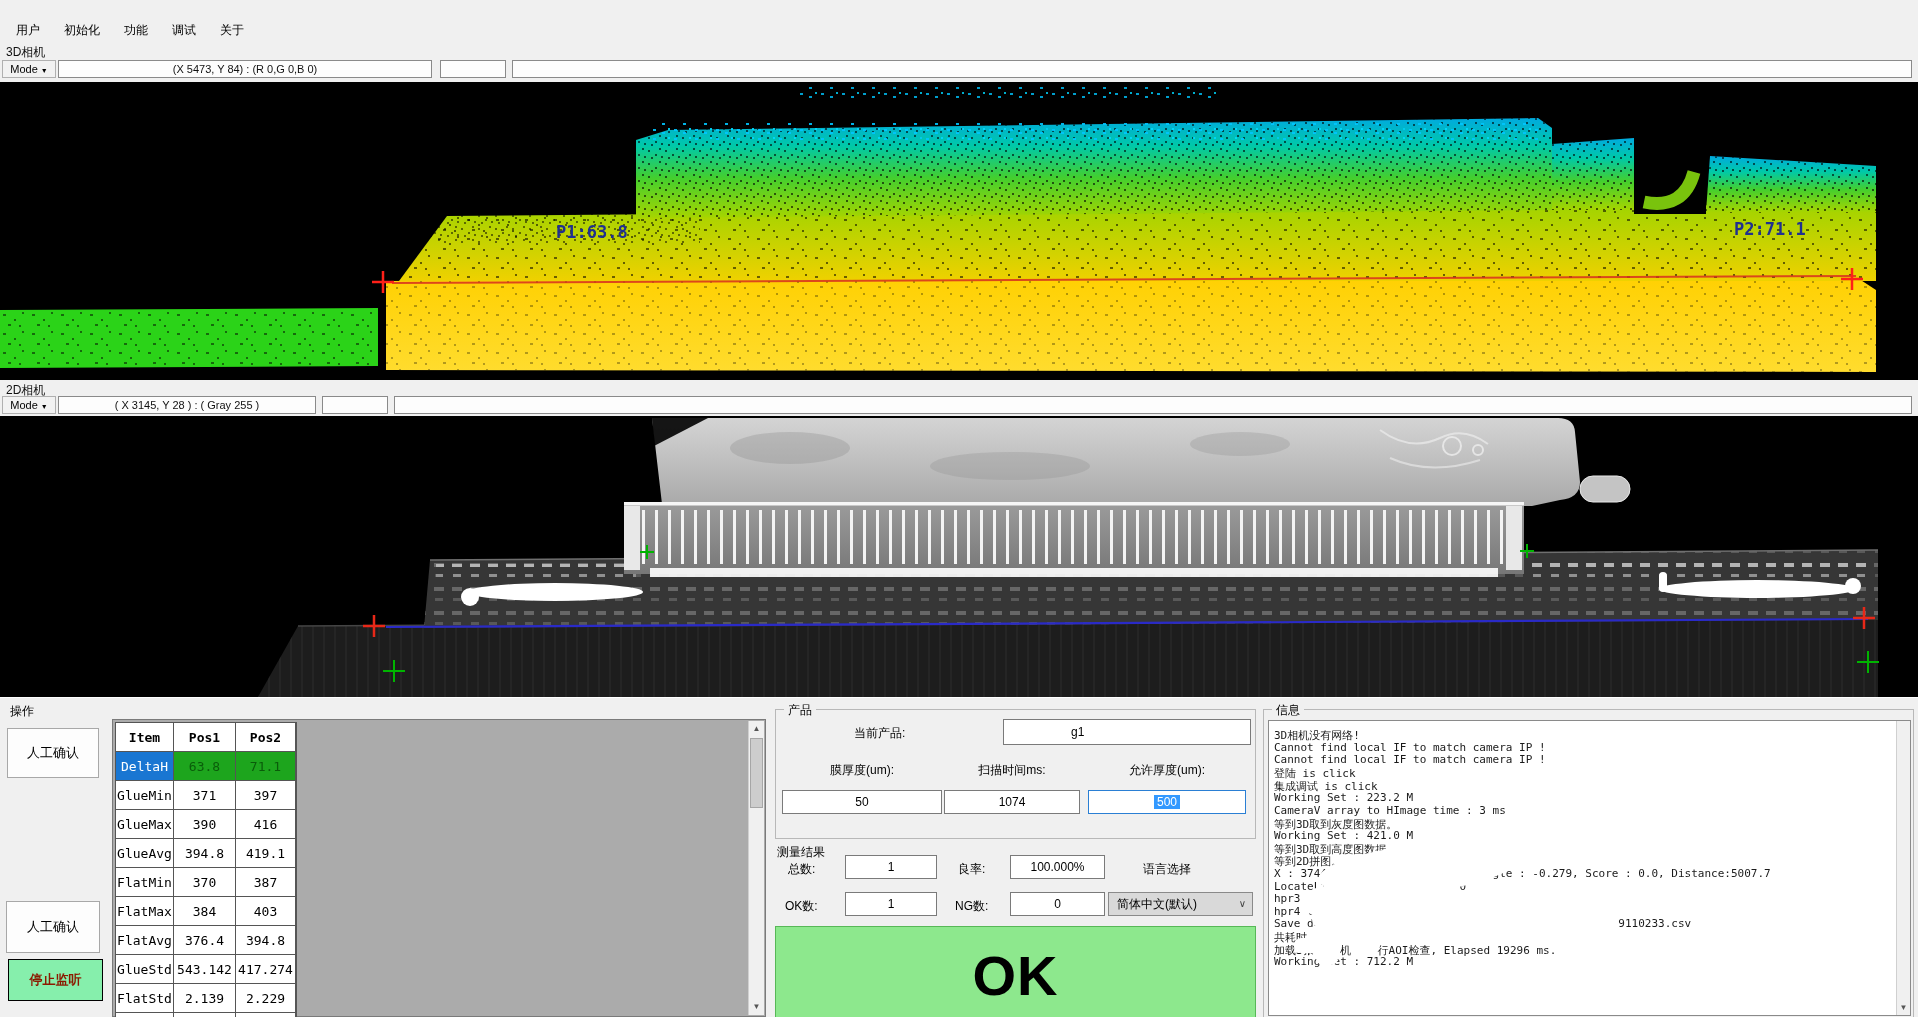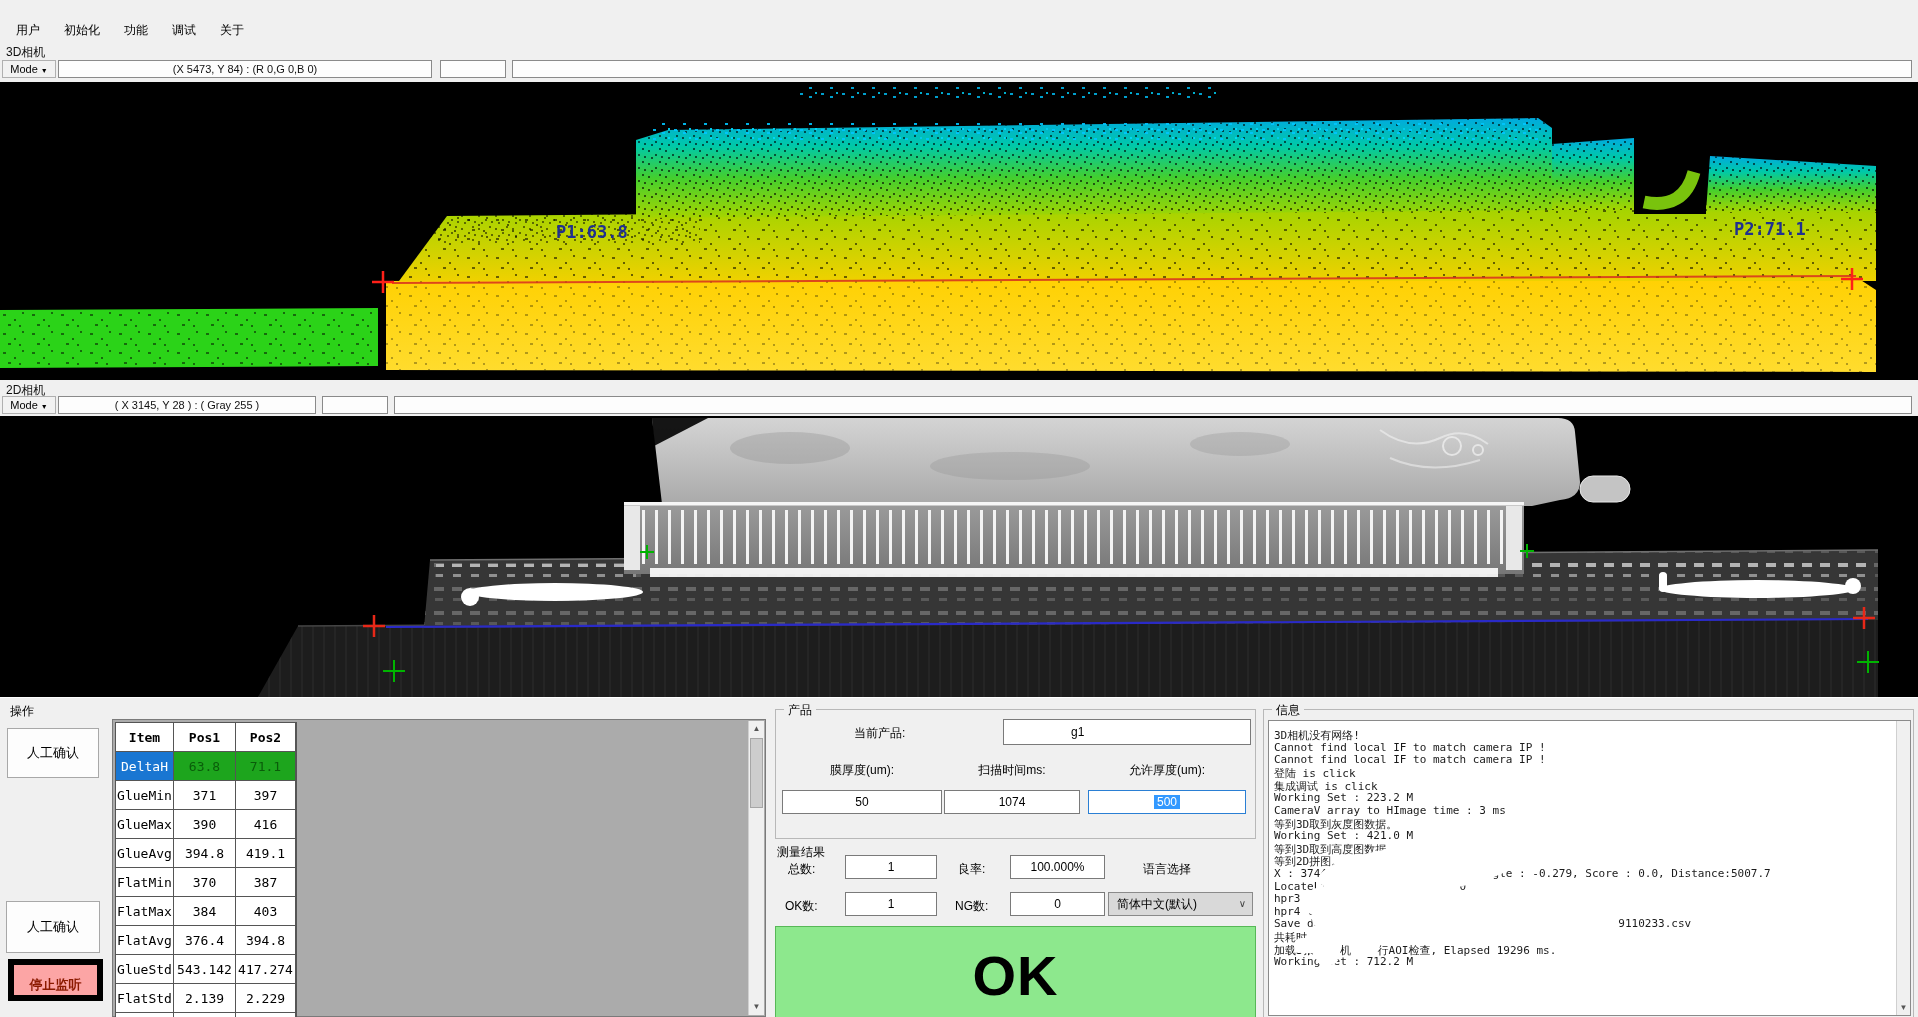--- a/index.html
+++ b/index.html
@@ -21,21 +21,21 @@
   .seclabel { font-size:12px; color:#111; }
   
   .modebar { height:20px; width:1918px; }
   .modebtn { top:0; height:18px; background:#f2f2f2; border:1px solid #b0b0b0; font-size:11px; text-align:center; line-height:16px; }
   .mbox { top:0; height:18px; background:#fdfdfd; border:1px solid #8a8a8a; font-size:11px; text-align:center; line-height:16px; color:#111; white-space:pre; overflow:hidden; }
   .view { left:0; background:#000; }
   .view svg { display:block; }
   
   .bottom { left:0; top:697px; width:1918px; height:320px; background:#f0f0f0; border-top:1px solid #fff; }
   .btn { background:#fdfdfd; border:1px solid #a8a8a8; font-size:13px; text-align:center; }
-  .btn-stop { background:#fca5a5; border:6px solid #000000; color:#8b1a00; font-weight:bold; }
+  .btn-stop { background:#86efac; border:1px solid #000000; color:#8b1a00; font-weight:bold; }
   .gb { border:1px solid #b8b8b8; background:#f0f0f0; }
   .gb-label { position:absolute; top:-8px; left:8px; background:#f0f0f0; padding:0 4px; font-size:12px; }
   .lbl { font-size:12px; color:#000; }
   .tb { background:#fff; border:1px solid #7a7a7a; font-size:12px; text-align:center; line-height:22px; overflow:hidden; }
   
   .tablectl { background:#ababab; border:1px solid #7a7a7a; }
   .tgrid { position:absolute; left:2px; top:2px; background:#fff; border:1px solid #555; border-bottom:none;}
   .trow { display:flex; }
   .tcell { border-right:1px solid #555; border-bottom:1px solid #555; font-family:"DejaVu Sans Mono", monospace; font-size:13px; display:flex; align-items:center; justify-content:center; background:#fff; }
   .thead .tcell { font-weight:bold; height:25px; }

